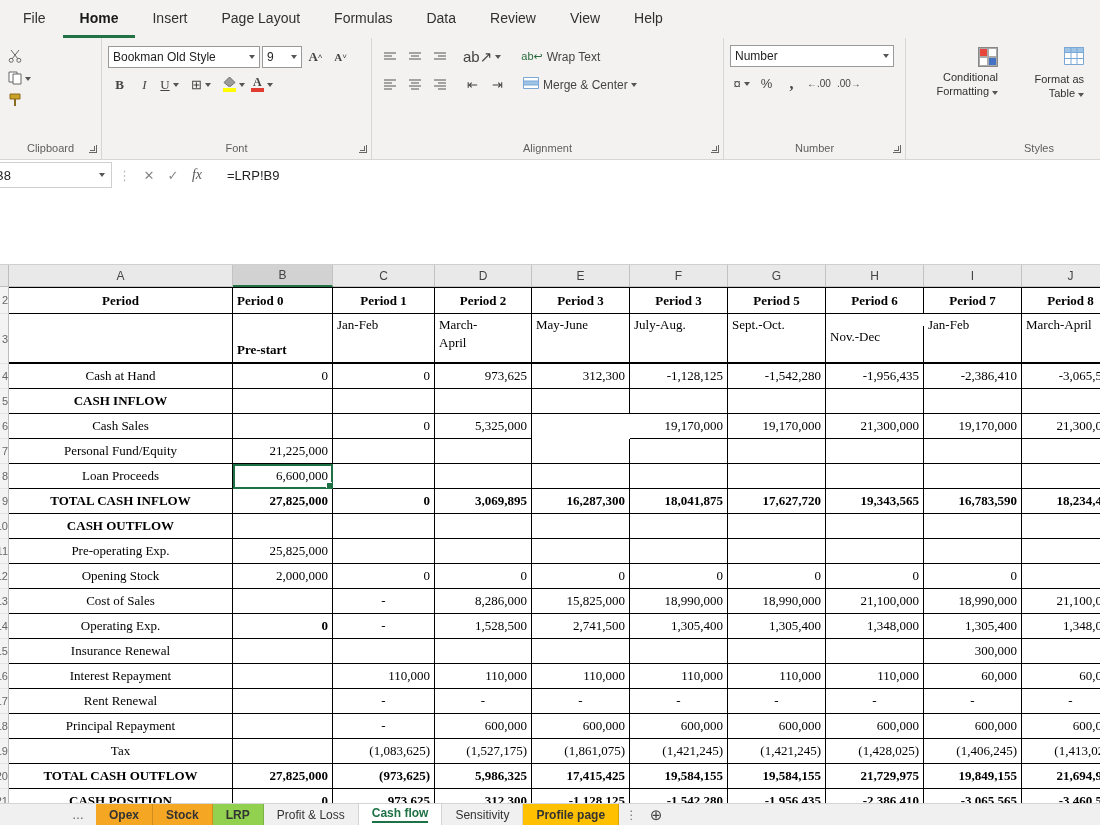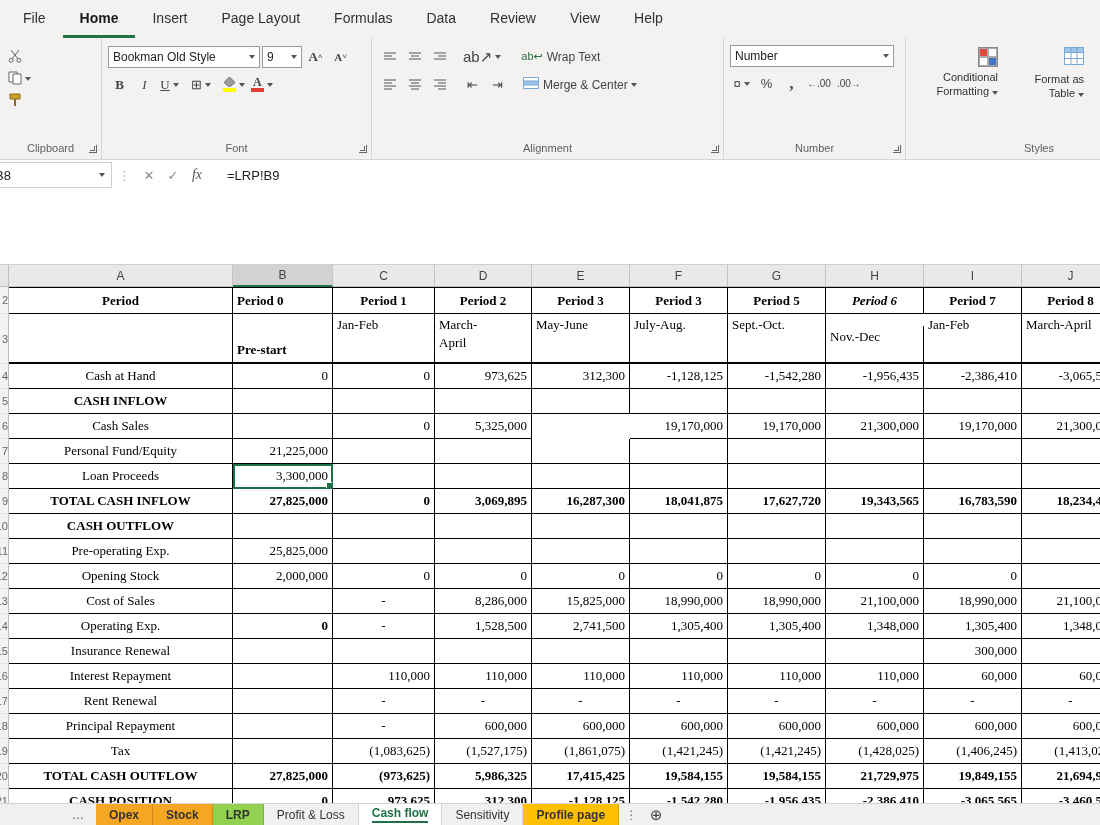--- a/index.html
+++ b/index.html
@@ -394,21 +394,21 @@
   <div>
       <div class="srow r-period r-bold" style="height: 27px;">
         <div class="rn">2</div>
         <div class="cell colA ta-c" style="width: 224px;">Period</div>
         <div class="cell val ta-l" style="width: 100px;">Period 0</div>
         <div class="cell val ta-c" style="width: 102px;">Period 1</div>
         <div class="cell val ta-c" style="width: 97px;">Period 2</div>
         <div class="cell val ta-c" style="width: 98px;">Period 3</div>
         <div class="cell val ta-c" style="width: 98px;">Period 3</div>
         <div class="cell val ta-c" style="width: 98px;">Period 5</div>
-        <div class="cell val ta-c" style="width: 98px; font-style: italic;">Period 6</div>
+        <div class="cell val ta-c" style="width: 98px;">Period 6</div>
         <div class="cell val ta-c" style="width: 98px;">Period 7</div>
         <div class="cell val ta-c" style="width: 98px;">Period 8</div>
       </div>
       <div class="srow r-dates" style="height: 50px;">
         <div class="rn">3</div>
         <div class="cell colA" style="width: 224px;"></div>
         <div class="cell val prestart" style="width: 100px;">Pre-start</div>
         <div class="cell val" style="width: 102px;">Jan-Feb</div>
         <div class="cell val" style="width: 97px;">March-
 April</div>
@@ -467,21 +467,21 @@
         <div class="cell val" style="width: 98px;"></div>
         <div class="cell val" style="width: 98px;"></div>
         <div class="cell val" style="width: 98px;"></div>
         <div class="cell val" style="width: 98px;"></div>
         <div class="cell val" style="width: 98px;"></div>
         <div class="cell val" style="width: 98px;"></div>
       </div>
       <div class="srow r-data" style="height: 25px;">
         <div class="rn">8</div>
         <div class="cell colA" style="width: 224px;">Loan Proceeds</div>
-        <div class="cell val selcell" style="width: 100px;">3,300,000</div>
+        <div class="cell val selcell" style="width: 100px;">6,600,000</div>
         <div class="cell val" style="width: 102px;"></div>
         <div class="cell val" style="width: 97px;"></div>
         <div class="cell val" style="width: 98px;"></div>
         <div class="cell val" style="width: 98px;"></div>
         <div class="cell val" style="width: 98px;"></div>
         <div class="cell val" style="width: 98px;"></div>
         <div class="cell val" style="width: 98px;"></div>
         <div class="cell val" style="width: 98px;"></div>
       </div>
       <div class="srow r-data r-bold" style="height: 25px;">

